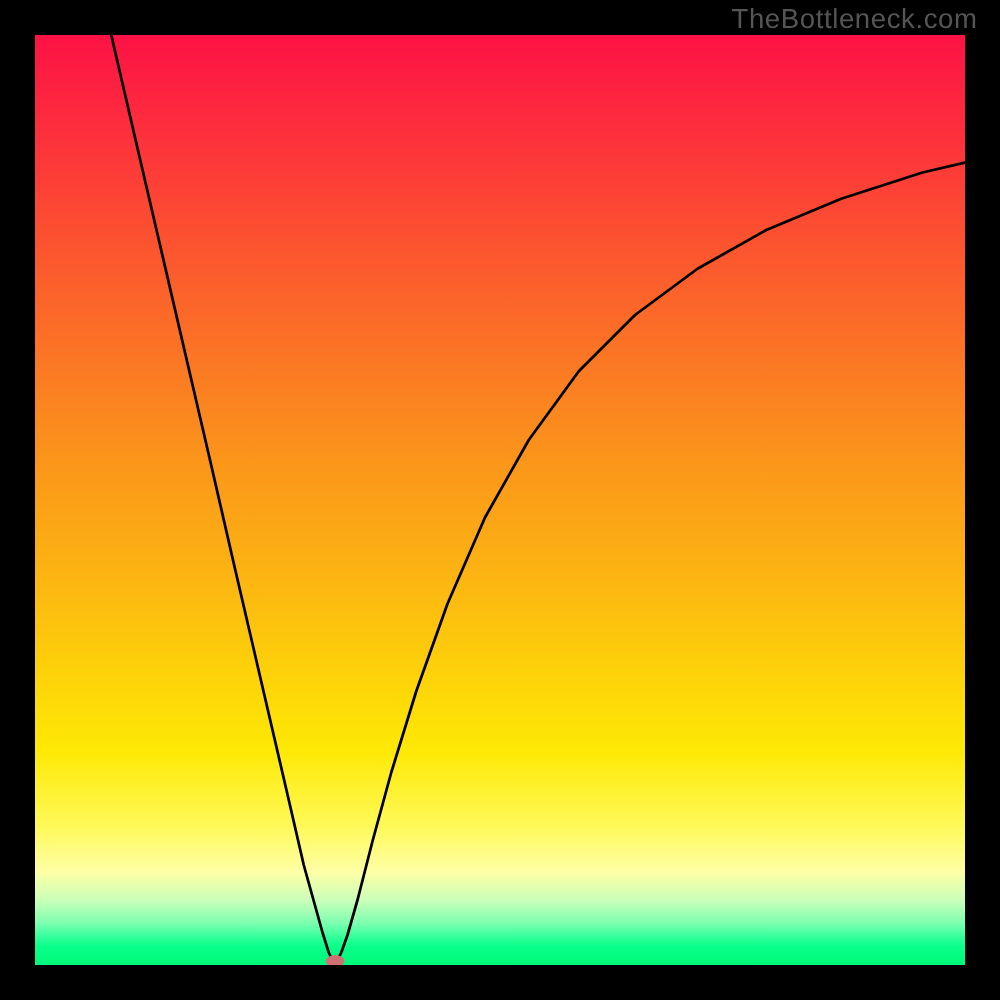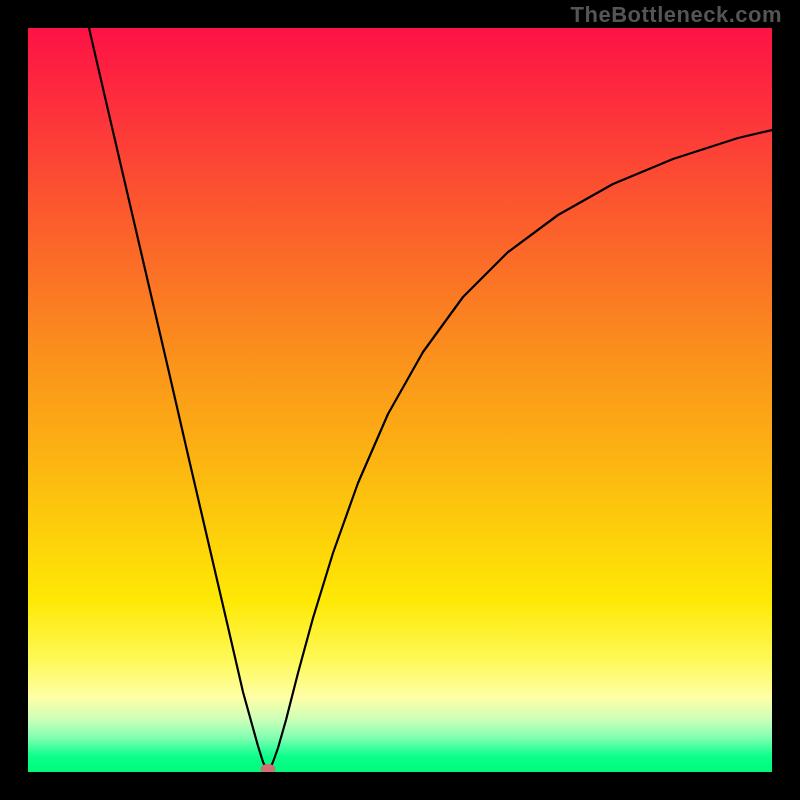--- a/index.html
+++ b/index.html
@@ -16,21 +16,21 @@
     width: 800px;
     height: 800px;
     background: #000;
   }
   .watermark {
     position: absolute;
     top: 2px;
     right: 18px;
     color: #555;
     font-size: 22px;
-    font-weight: 700;
+    font-weight: 400;
     letter-spacing: 0.5px;
     z-index: 20;
     user-select: none;
   }
   .plot-area {
     position: absolute;
     left: 28px;
     top: 28px;
     width: 744px;
     height: 744px;

